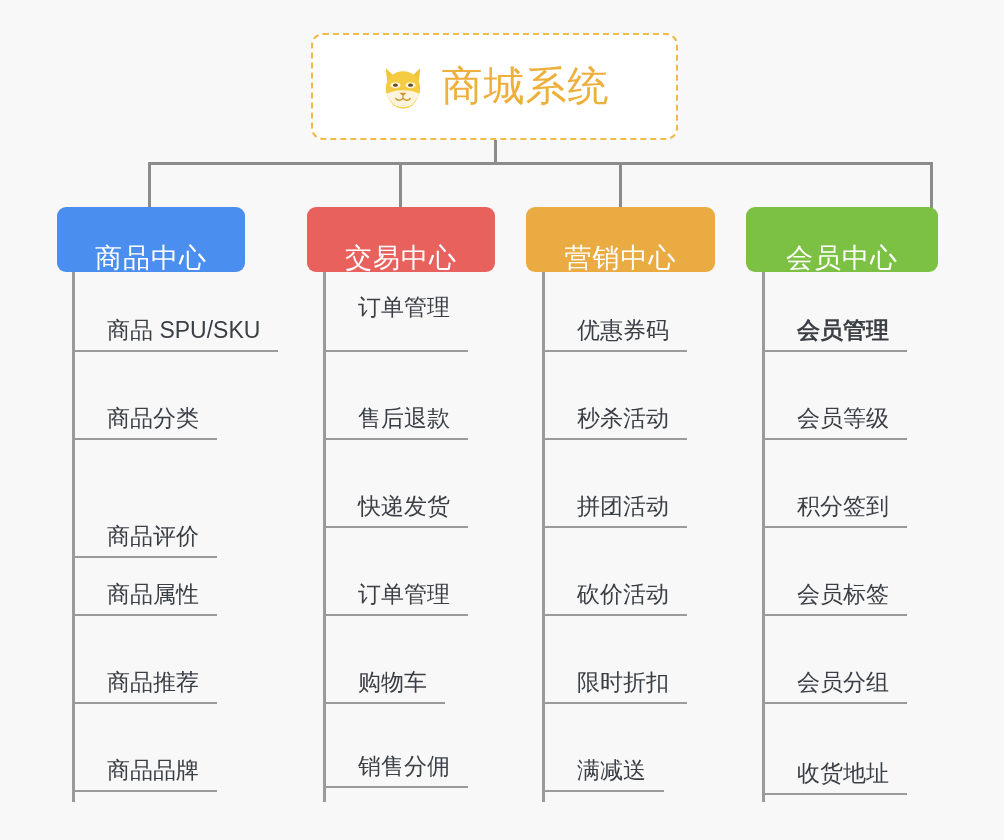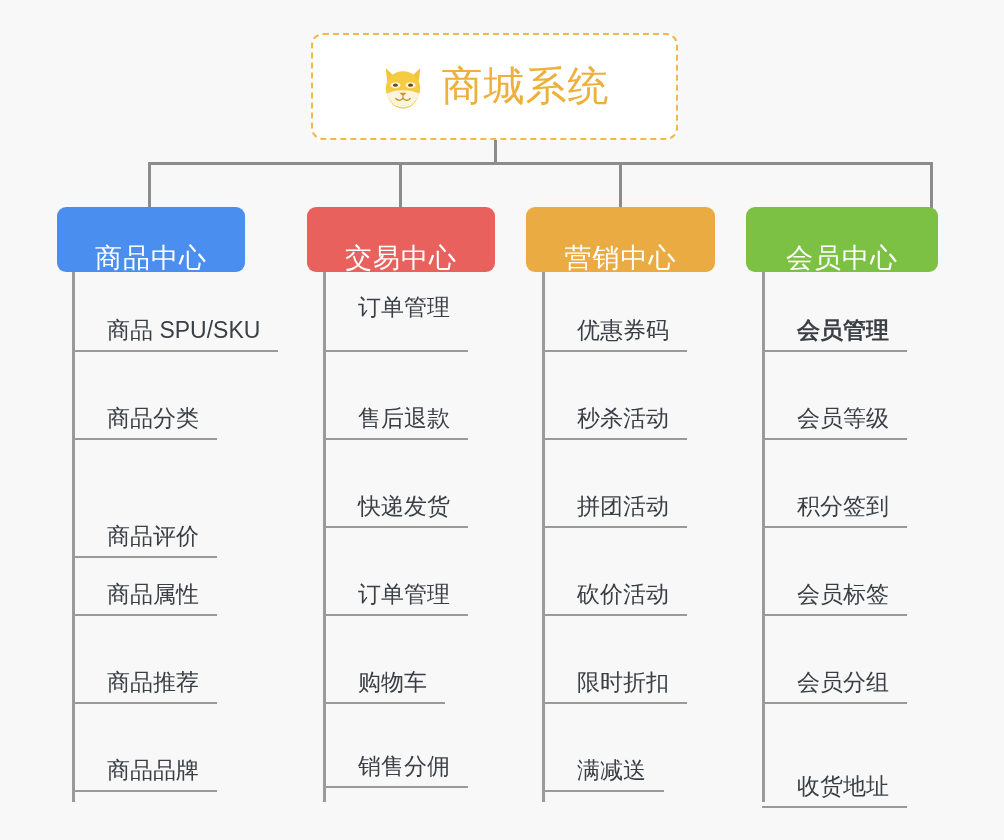--- a/index.html
+++ b/index.html
@@ -224,18 +224,18 @@
     </div>
     <div class="leaf-item" style="top:176px;">
       <span class="leaf-label">积分签到</span>
     </div>
     <div class="leaf-item" style="top:264px;">
       <span class="leaf-label">会员标签</span>
     </div>
     <div class="leaf-item" style="top:352px;">
       <span class="leaf-label">会员分组</span>
     </div>
-    <div class="leaf-item" style="top:456px;">
+    <div class="leaf-item" style="top:443px;">
       <span class="leaf-label">收货地址</span>
     </div>
   </div>
 
 </div>
 
 </body></html>

